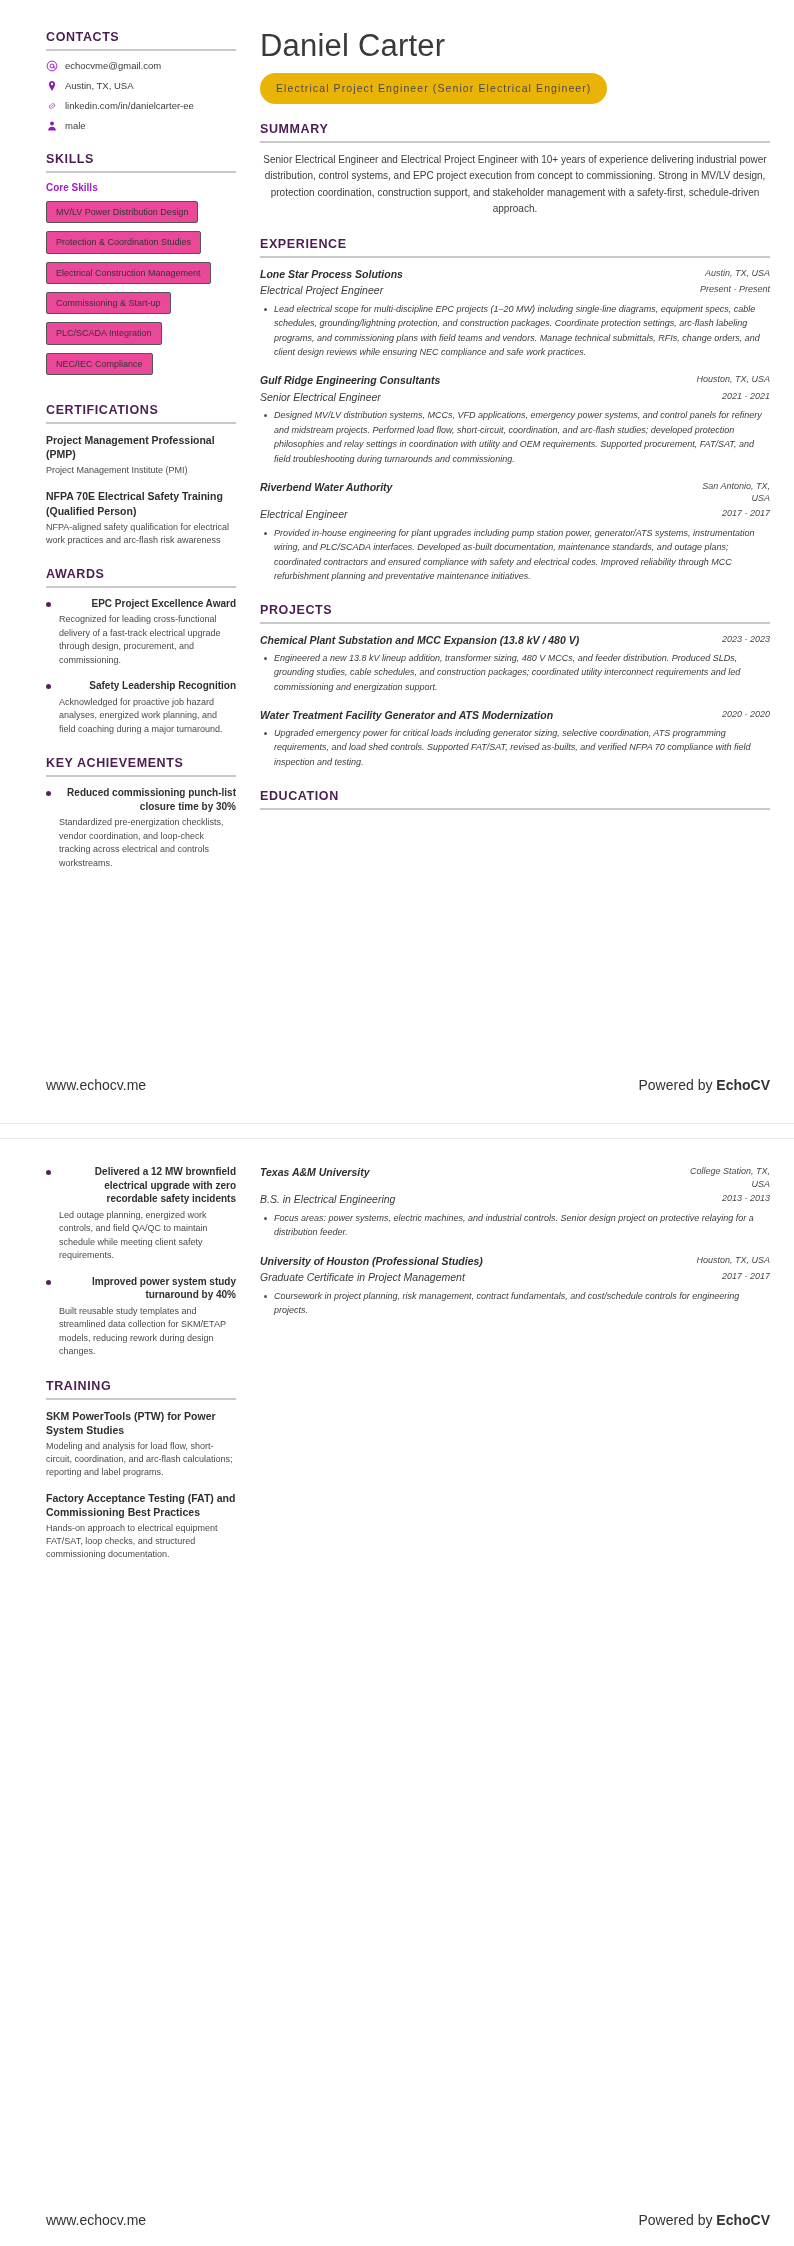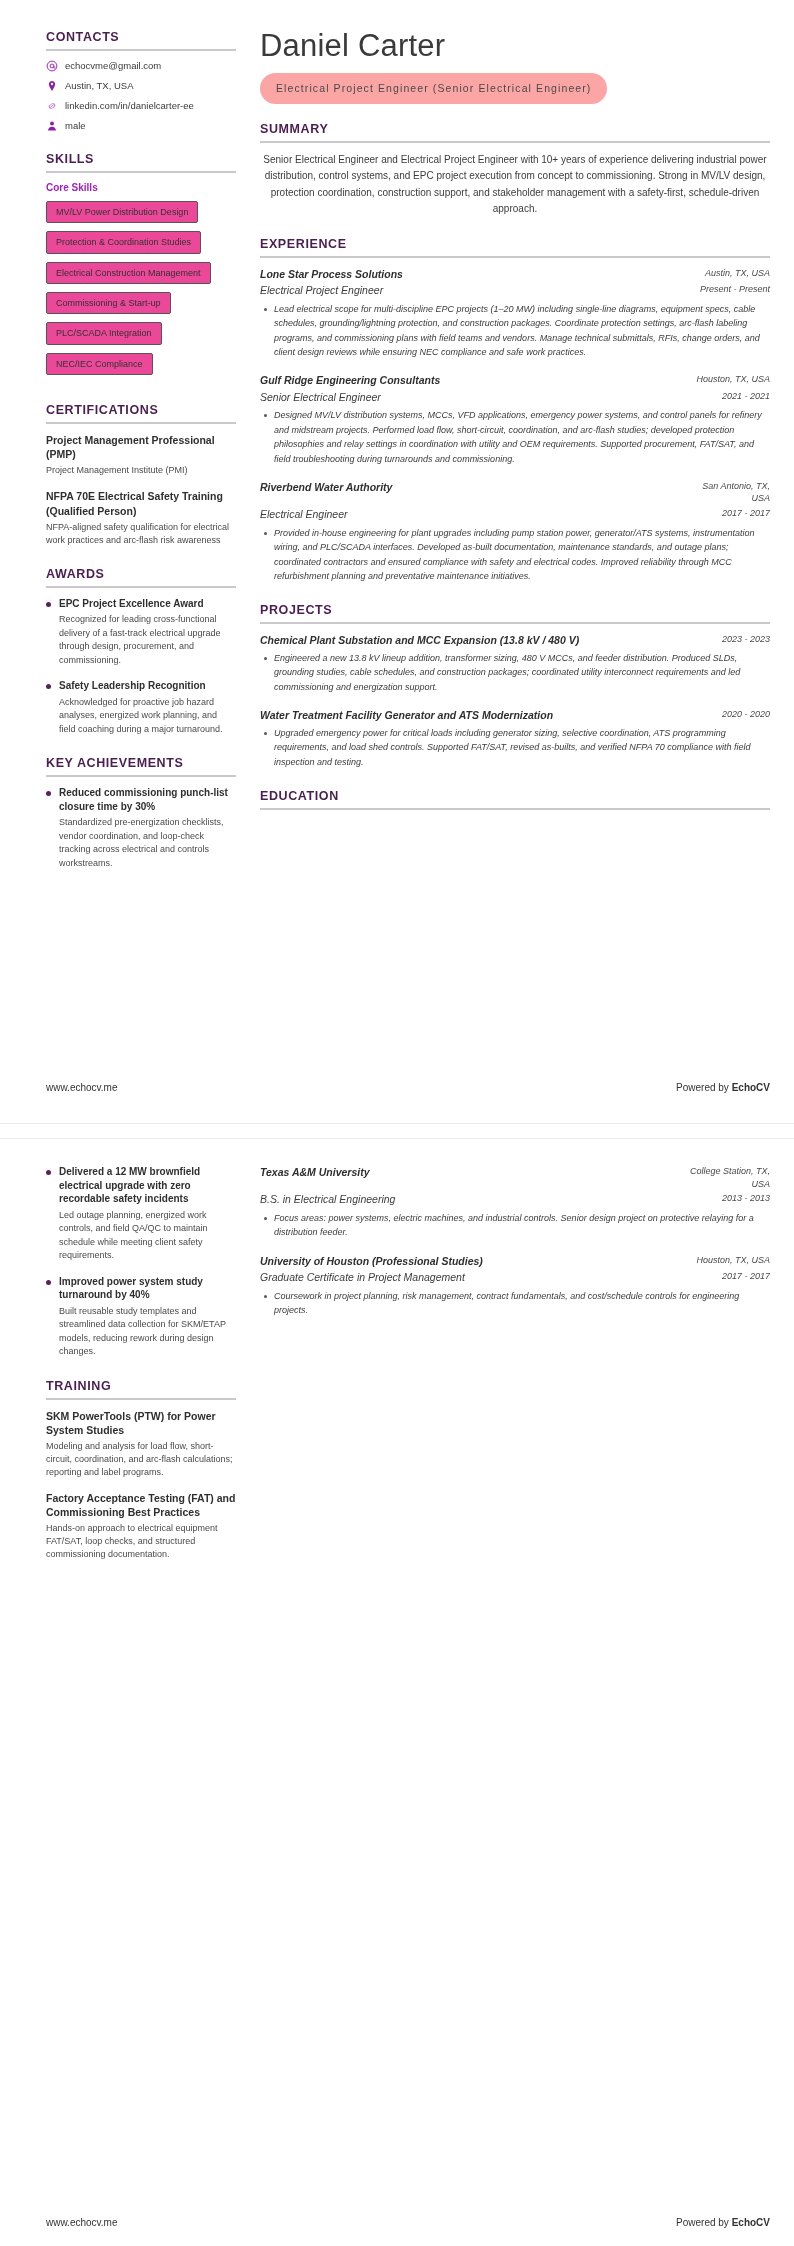--- a/index.html
+++ b/index.html
@@ -131,40 +131,41 @@
     background: #5a1f5e;
     margin-top: 5px;
   }
   .bul-body { flex: 1 1 auto; }
   .bul-title {
     font-size: 10px;
     font-weight: bold;
     color: #2f2f2f;
     line-height: 1.35;
     margin: 0 0 3px 0;
+    text-align: right;
   }
   .bul-text {
     font-size: 9px;
     color: #4a4a4a;
     line-height: 1.5;
     margin: 0;
   }
 
   
   .name {
     font-size: 31px;
     font-weight: normal;
     color: #3a3a3a;
     letter-spacing: 0.2px;
     margin: 0 0 10px 0;
     line-height: 1.05;
   }
   .title-pill {
     display: inline-block;
-    background: #fca5a5;
+    background: #eab308;
     color: #4a4a4a;
     border-radius: 16px;
     padding: 8px 16px;
     font-size: 10.5px;
     letter-spacing: 1.1px;
     line-height: 1.5;
     max-width: 100%;
     box-sizing: border-box;
   }
   .header-wrap { margin-bottom: 18px; }
@@ -243,21 +244,21 @@
     line-height: 1.4;
     flex: 1 1 auto;
     padding-right: 6px;
   }
 
   
   .footer {
     display: flex;
     justify-content: space-between;
     align-items: center;
-    font-size: 10px;
+    font-size: 14px;
     color: #333;
     padding: 0 0 0 0;
     margin-top: 16px;
     gap: 16px;
   }
   .footer .brand { font-weight: bold; }
   .page-divider {
     height: 14px;
     background: #ffffff;
     border-top: 1px solid #eaeaea;

